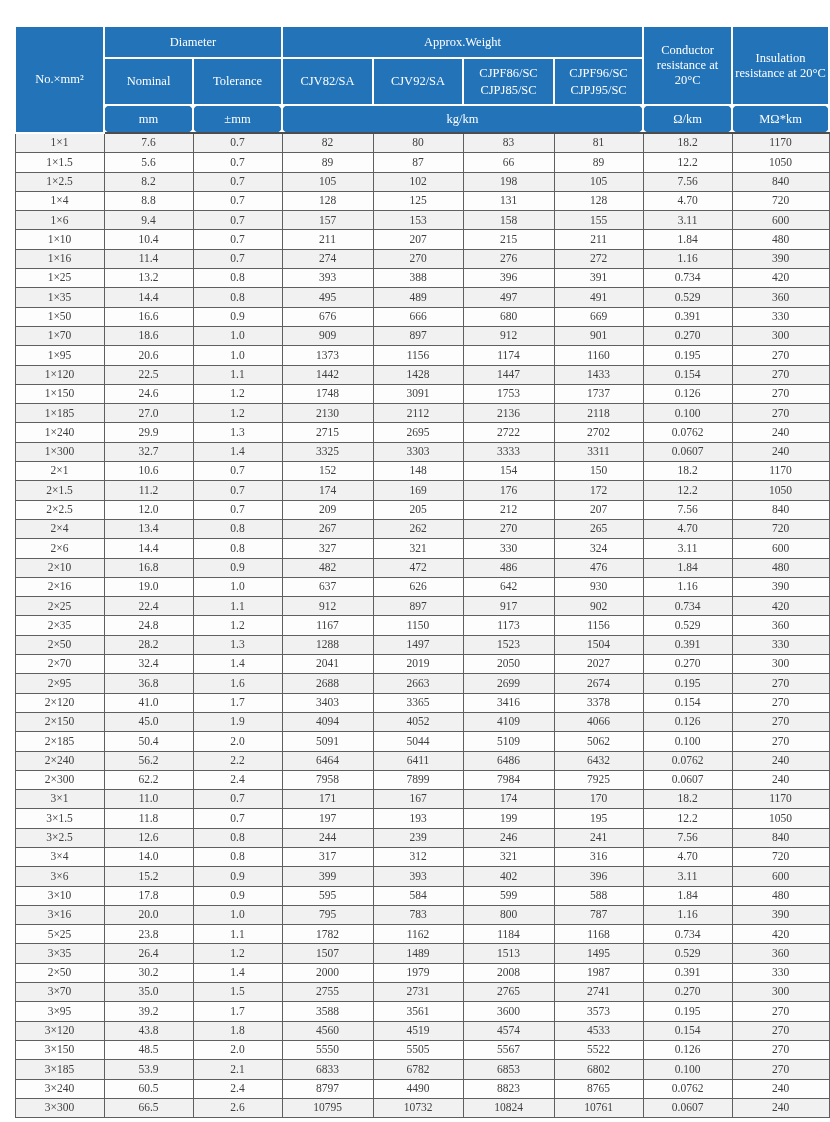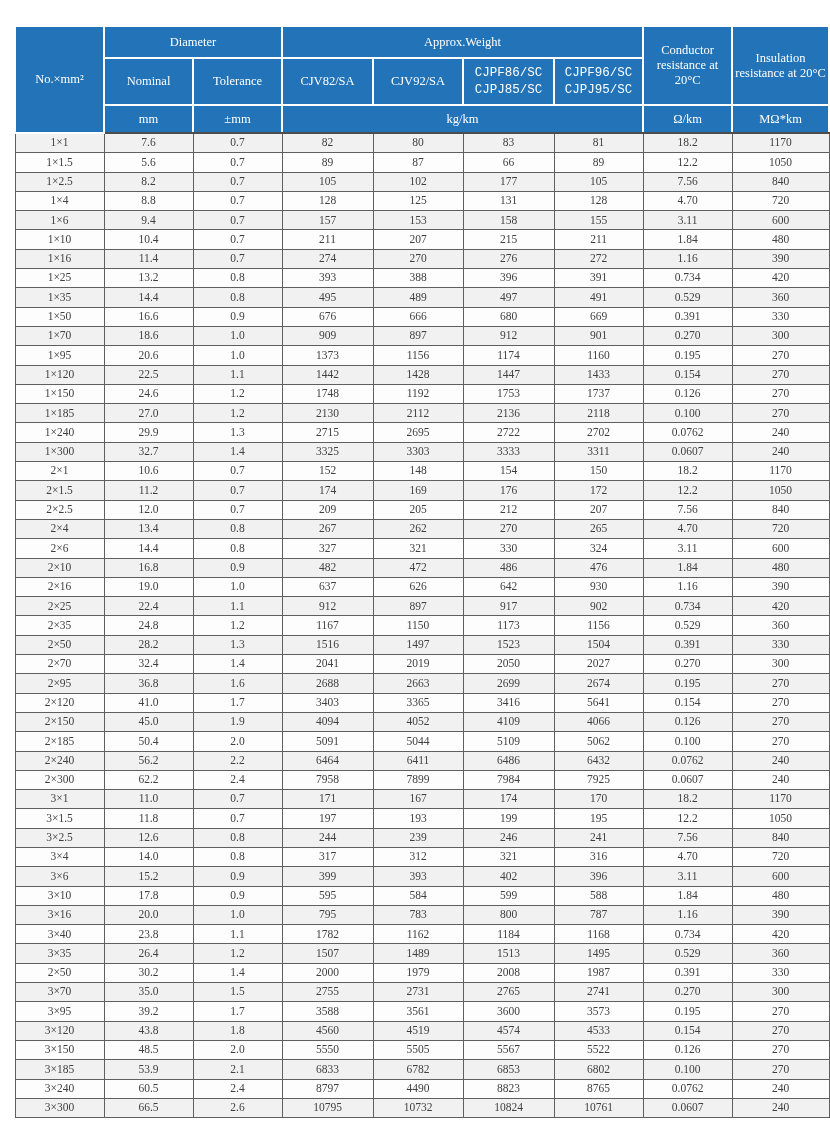--- a/index.html
+++ b/index.html
@@ -13,23 +13,23 @@
     width:814px;border-collapse:collapse;table-layout:fixed;
   }
   
   thead th{
     background:#2273b8;color:#ffffff;font-weight:normal;
     border:2px solid #ffffff;text-align:center;vertical-align:middle;
     font-size:12.5px;padding:1px 2px;
   }
   tr.h1 th{height:28px;}
   tr.h2 th{height:43px;}
-  tr.h3 th{height:24px;}
+  tr.h3 th{height:24px;border-radius:7px;}
   tr.h3 th{border-bottom:2px solid #4d4d4d;}
-  th.two-line{white-space:pre-line;line-height:1.35;font-family:Liberation Mono, monospace;}
+  th.two-line{white-space:pre-line;line-height:1.35;}
   
   tbody td{
     border:1px solid #5f5f5f;
     color:#3f3f3f;font-size:11.5px;text-align:center;vertical-align:middle;
     height:18.3px;padding:0 2px;line-height:1;
     background:#fdfdfd;
   }
   tbody tr:nth-child(odd) td{background:#f1f1f1;}
 </style>
 </head>
@@ -96,21 +96,21 @@
           <td>89</td>
           <td>12.2</td>
           <td>1050</td>
         </tr>
         <tr>
           <td>1×2.5</td>
           <td>8.2</td>
           <td>0.7</td>
           <td>105</td>
           <td>102</td>
-          <td>177</td>
+          <td>198</td>
           <td>105</td>
           <td>7.56</td>
           <td>840</td>
         </tr>
         <tr>
           <td>1×4</td>
           <td>8.8</td>
           <td>0.7</td>
           <td>128</td>
           <td>125</td>
@@ -216,21 +216,21 @@
           <td>1447</td>
           <td>1433</td>
           <td>0.154</td>
           <td>270</td>
         </tr>
         <tr>
           <td>1×150</td>
           <td>24.6</td>
           <td>1.2</td>
           <td>1748</td>
-          <td>1192</td>
+          <td>3091</td>
           <td>1753</td>
           <td>1737</td>
           <td>0.126</td>
           <td>270</td>
         </tr>
         <tr>
           <td>1×185</td>
           <td>27.0</td>
           <td>1.2</td>
           <td>2130</td>
@@ -358,21 +358,21 @@
           <td>1150</td>
           <td>1173</td>
           <td>1156</td>
           <td>0.529</td>
           <td>360</td>
         </tr>
         <tr>
           <td>2×50</td>
           <td>28.2</td>
           <td>1.3</td>
-          <td>1516</td>
+          <td>1288</td>
           <td>1497</td>
           <td>1523</td>
           <td>1504</td>
           <td>0.391</td>
           <td>330</td>
         </tr>
         <tr>
           <td>2×70</td>
           <td>32.4</td>
           <td>1.4</td>
@@ -394,21 +394,21 @@
           <td>0.195</td>
           <td>270</td>
         </tr>
         <tr>
           <td>2×120</td>
           <td>41.0</td>
           <td>1.7</td>
           <td>3403</td>
           <td>3365</td>
           <td>3416</td>
-          <td>5641</td>
+          <td>3378</td>
           <td>0.154</td>
           <td>270</td>
         </tr>
         <tr>
           <td>2×150</td>
           <td>45.0</td>
           <td>1.9</td>
           <td>4094</td>
           <td>4052</td>
           <td>4109</td>
@@ -520,21 +520,21 @@
           <td>20.0</td>
           <td>1.0</td>
           <td>795</td>
           <td>783</td>
           <td>800</td>
           <td>787</td>
           <td>1.16</td>
           <td>390</td>
         </tr>
         <tr>
-          <td>3×40</td>
+          <td>5×25</td>
           <td>23.8</td>
           <td>1.1</td>
           <td>1782</td>
           <td>1162</td>
           <td>1184</td>
           <td>1168</td>
           <td>0.734</td>
           <td>420</td>
         </tr>
         <tr>

